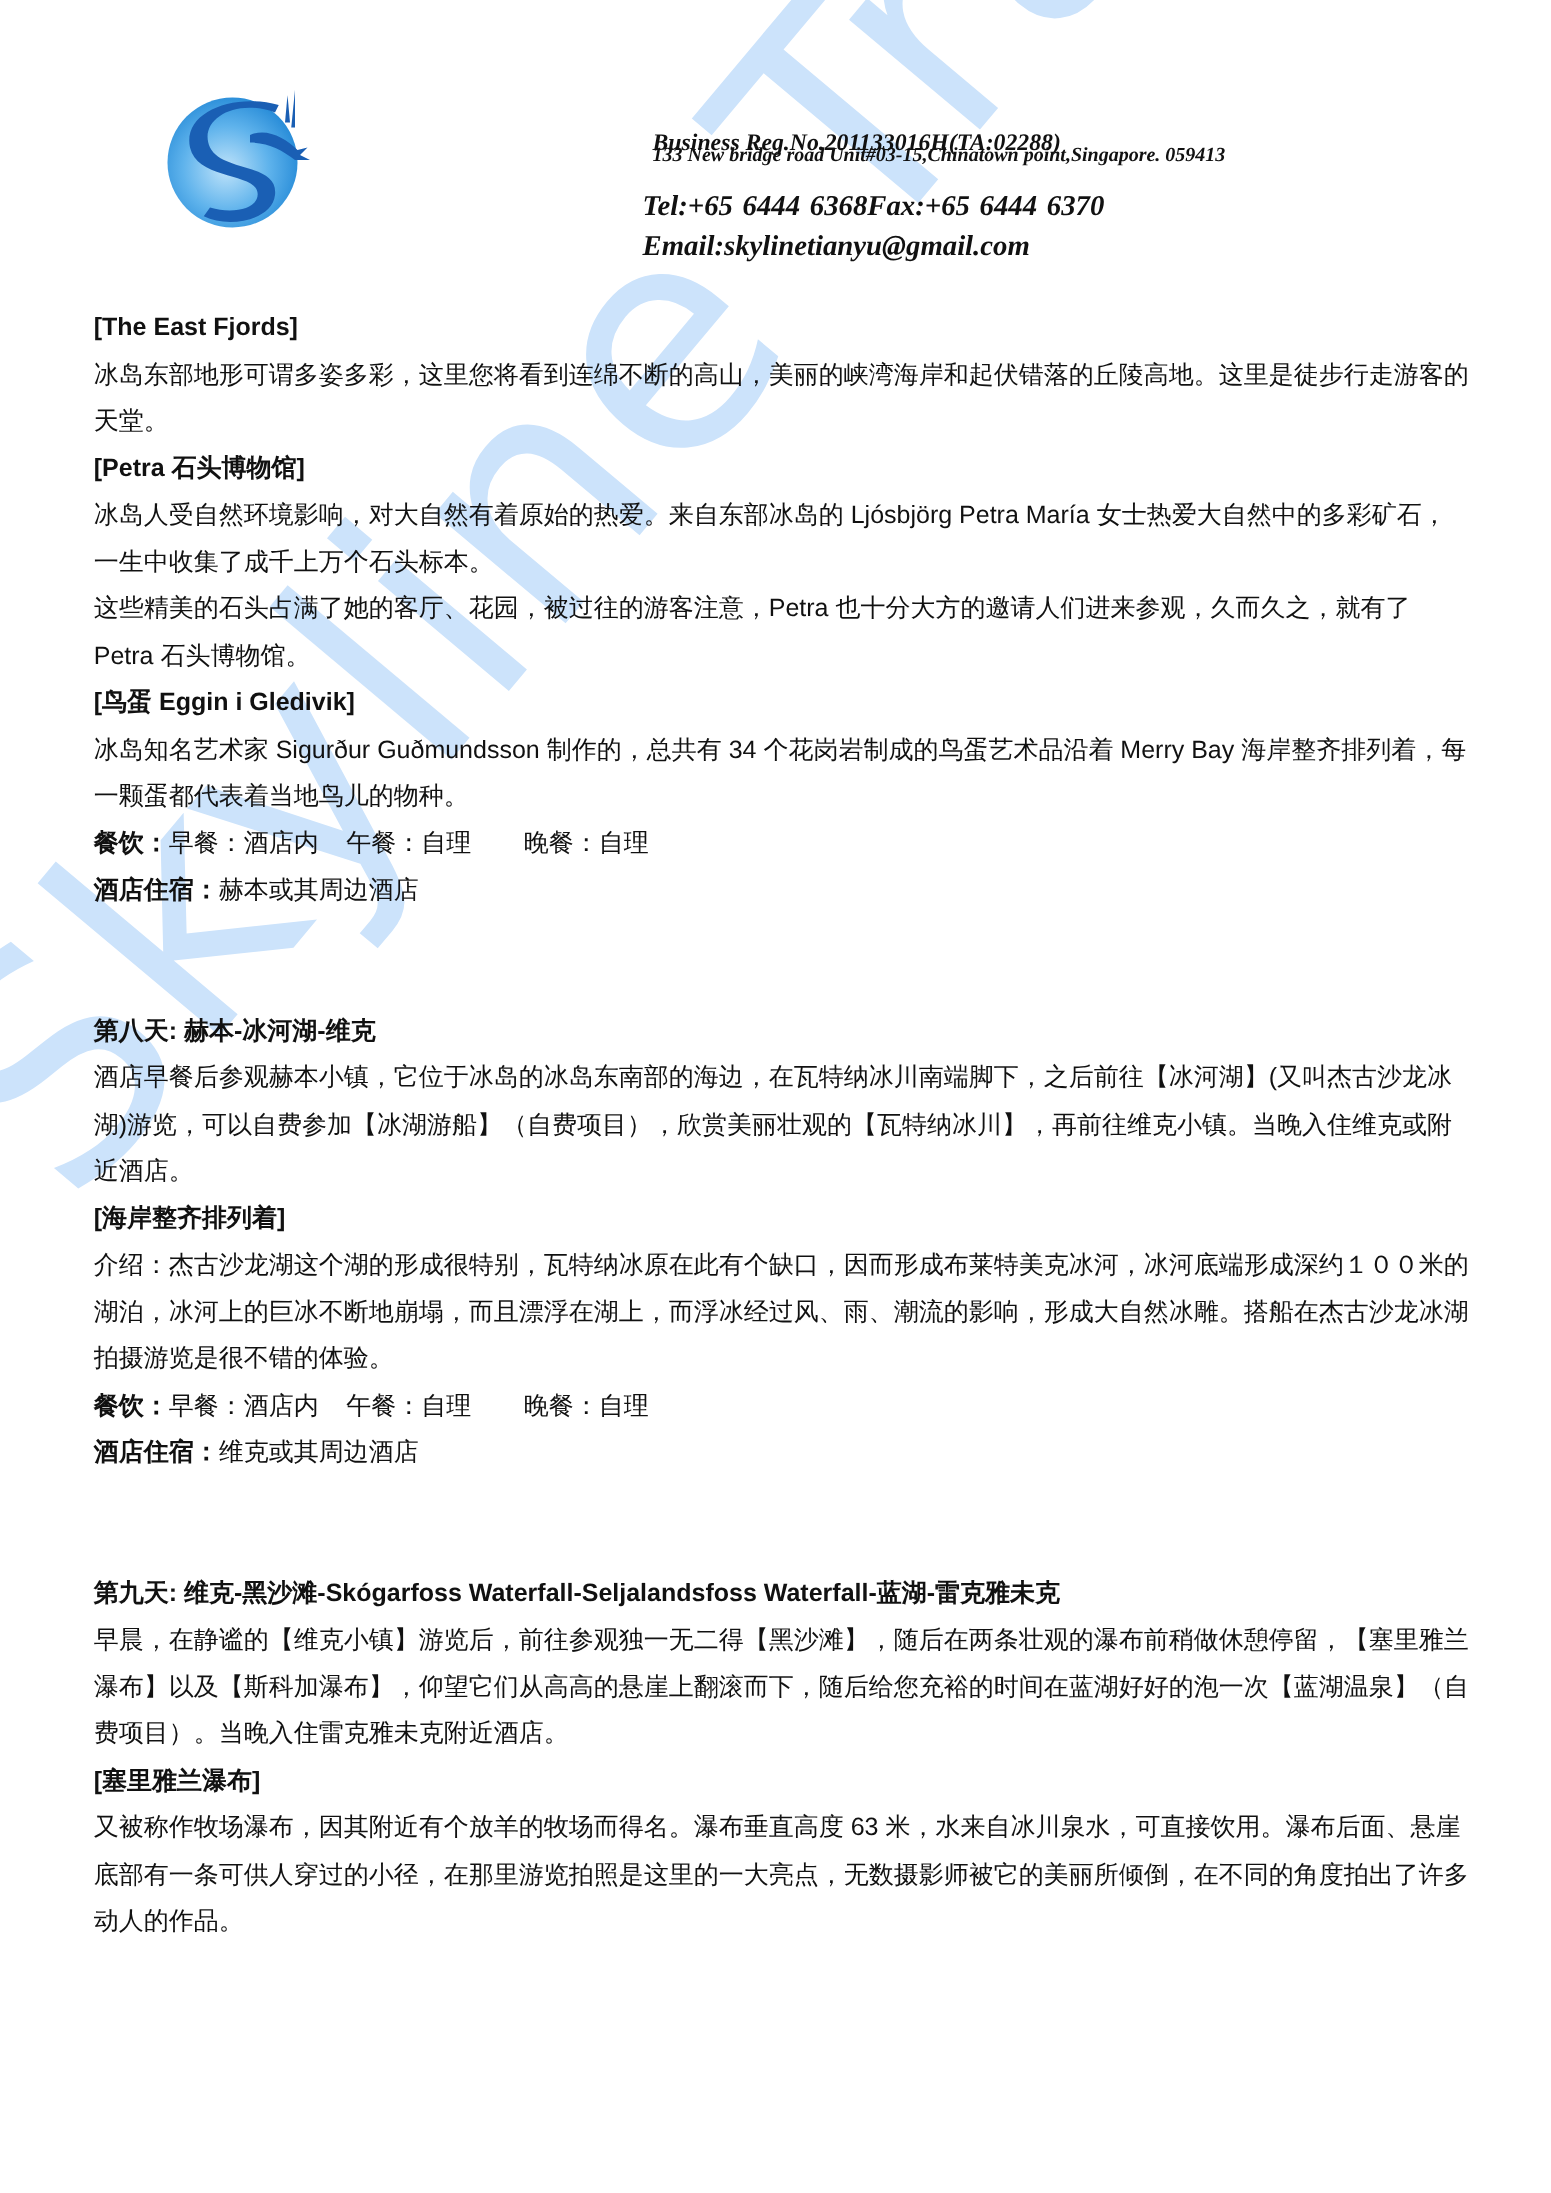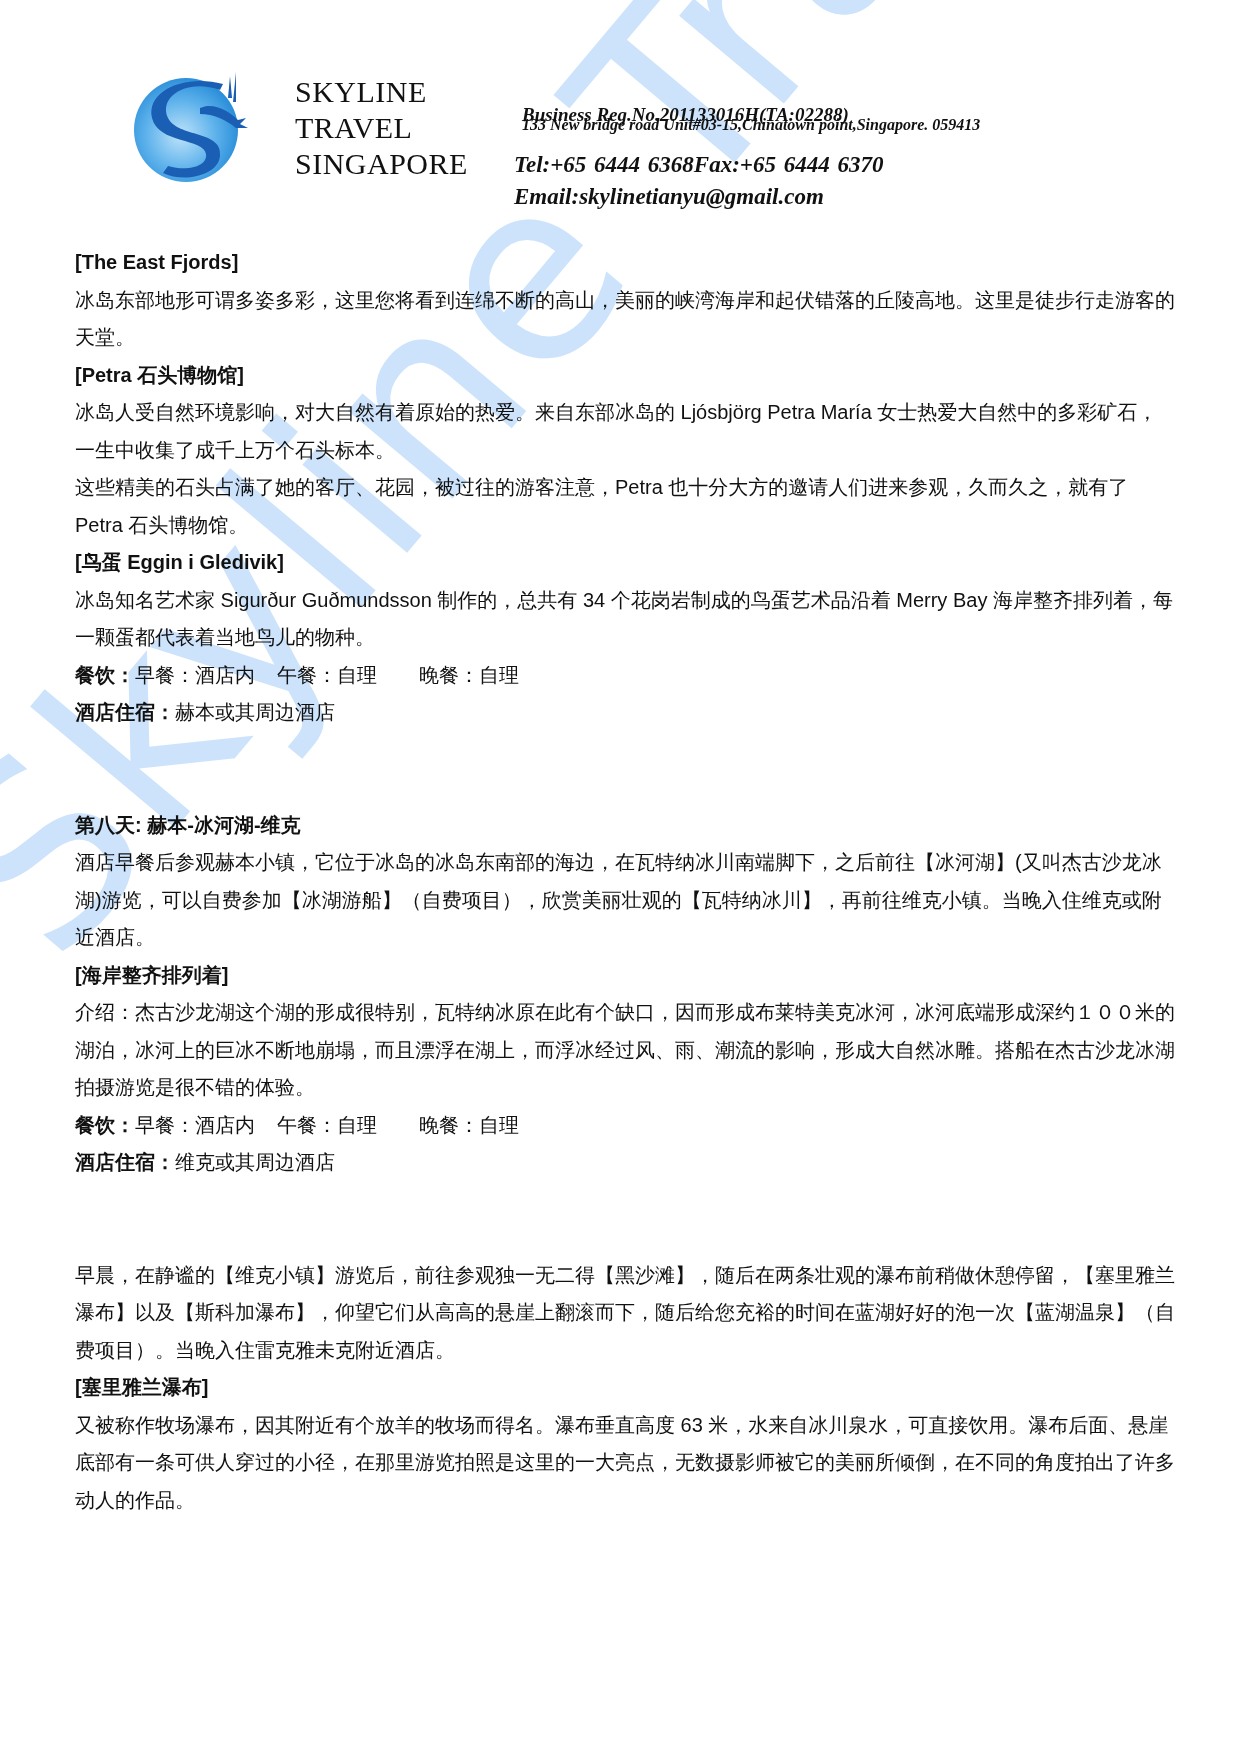--- a/index.html
+++ b/index.html
@@ -75,25 +75,20 @@
           </radialGradient>
         </defs>
         <circle cx="58" cy="62" r="52" fill="url(#g1)"></circle>
         <path d="M92 22 C60 10 30 28 40 50 C50 70 95 62 92 88 C90 108 55 115 35 105
                  L40 98 C60 104 80 98 78 86 C76 70 30 76 24 50 C18 22 58 6 95 16 Z" fill="#1a5fb4"></path>
         <path d="M72 40 C85 34 100 42 110 52 L118 50 L112 56 L120 60 L108 60 C98 52 86 46 72 46 Z" fill="#1a5fb4"></path>
         <path d="M102 8 L104 30 L100 30 Z" fill="#1a5fb4"></path>
         <path d="M108 4 L108 34 L105 34 Z" fill="#1a5fb4"></path>
       </svg>
     </div>
-    <div class="company">
-      <div>SKYLINE</div>
-      <div>TRAVEL</div>
-      <div>SINGAPORE</div>
-    </div>
     <div class="contact">
       <div class="l1">Business Reg.No.201133016H(TA:02288)</div>
       <div class="l2">133 New bridge road Unit#03-15,Chinatown point,Singapore. 059413</div>
       <div class="l3">
         <span>Tel:+65 6444 6368</span><span class="fax">Fax:+65 6444 6370</span>
       </div>
       <div class="l4">Email:skylinetianyu@gmail.com</div>
     </div>
   </div>
 
@@ -124,18 +119,19 @@
     <p>介绍：杰古沙龙湖这个湖的形成很特别，瓦特纳冰原在此有个缺口，因而形成布莱特美克冰河，冰河底端形成深约１００米的湖泊，冰河上的巨冰不断地崩塌，而且漂浮在湖上，而浮冰经过风、雨、潮流的影响，形成大自然冰雕。搭船在杰古沙龙冰湖拍摄游览是很不错的体验。</p>
     <p class="meal">
       <span class="lbl">餐饮：</span><span>早餐：酒店内</span><span class="sep"></span><span>午餐：自理</span><span class="sep2"></span><span>晚餐：自理</span>
     </p>
     <p>
       <span class="lbl">酒店住宿：</span><span>维克或其周边酒店</span>
     </p>
 
     <div class="gap2"></div>
 
+    <p class="h">第九天: 维克-黑沙滩-Skógarfoss Waterfall-Seljalandsfoss Waterfall-蓝湖-雷克雅未克</p>
     <p>早晨，在静谧的【维克小镇】游览后，前往参观独一无二得【黑沙滩】，随后在两条壮观的瀑布前稍做休憩停留，【塞里雅兰瀑布】以及【斯科加瀑布】，仰望它们从高高的悬崖上翻滚而下，随后给您充裕的时间在蓝湖好好的泡一次【蓝湖温泉】（自费项目）。当晚入住雷克雅未克附近酒店。</p>
     <p class="h">[塞里雅兰瀑布]</p>
     <p>又被称作牧场瀑布，因其附近有个放羊的牧场而得名。瀑布垂直高度 63 米，水来自冰川泉水，可直接饮用。瀑布后面、悬崖底部有一条可供人穿过的小径，在那里游览拍照是这里的一大亮点，无数摄影师被它的美丽所倾倒，在不同的角度拍出了许多动人的作品。</p>
 
   </div>
 </div>
 
 </body></html>

